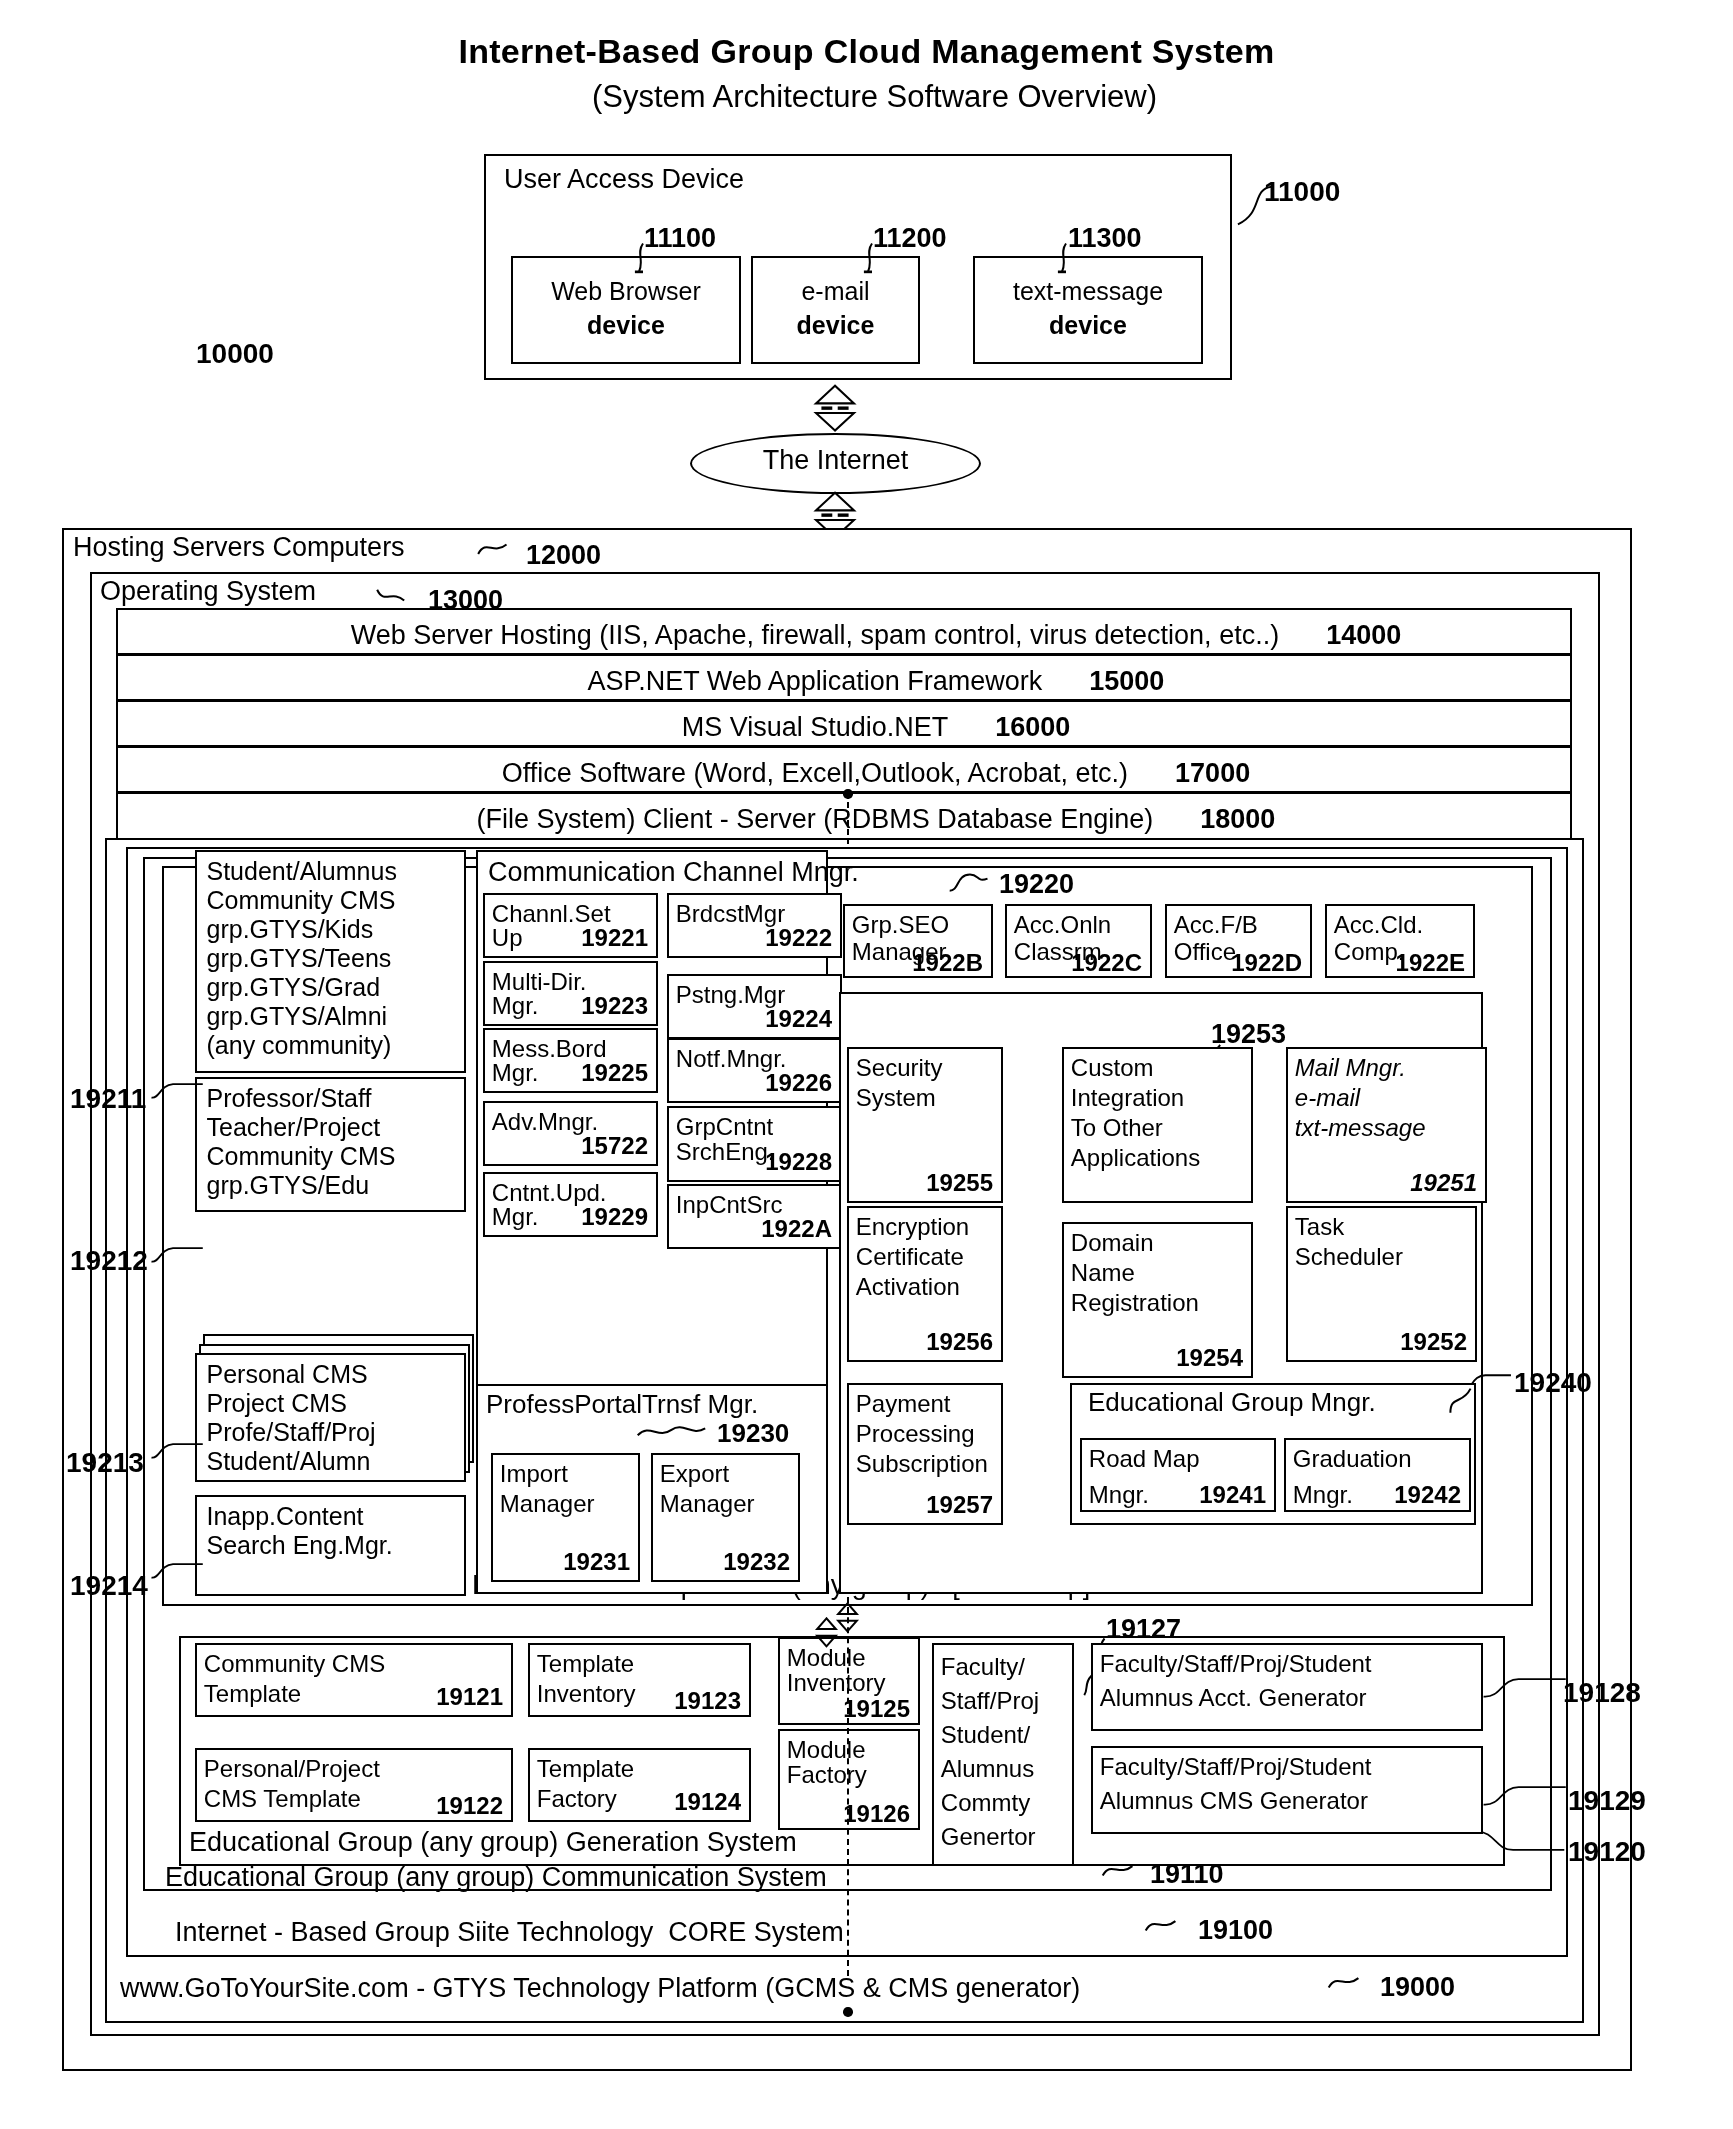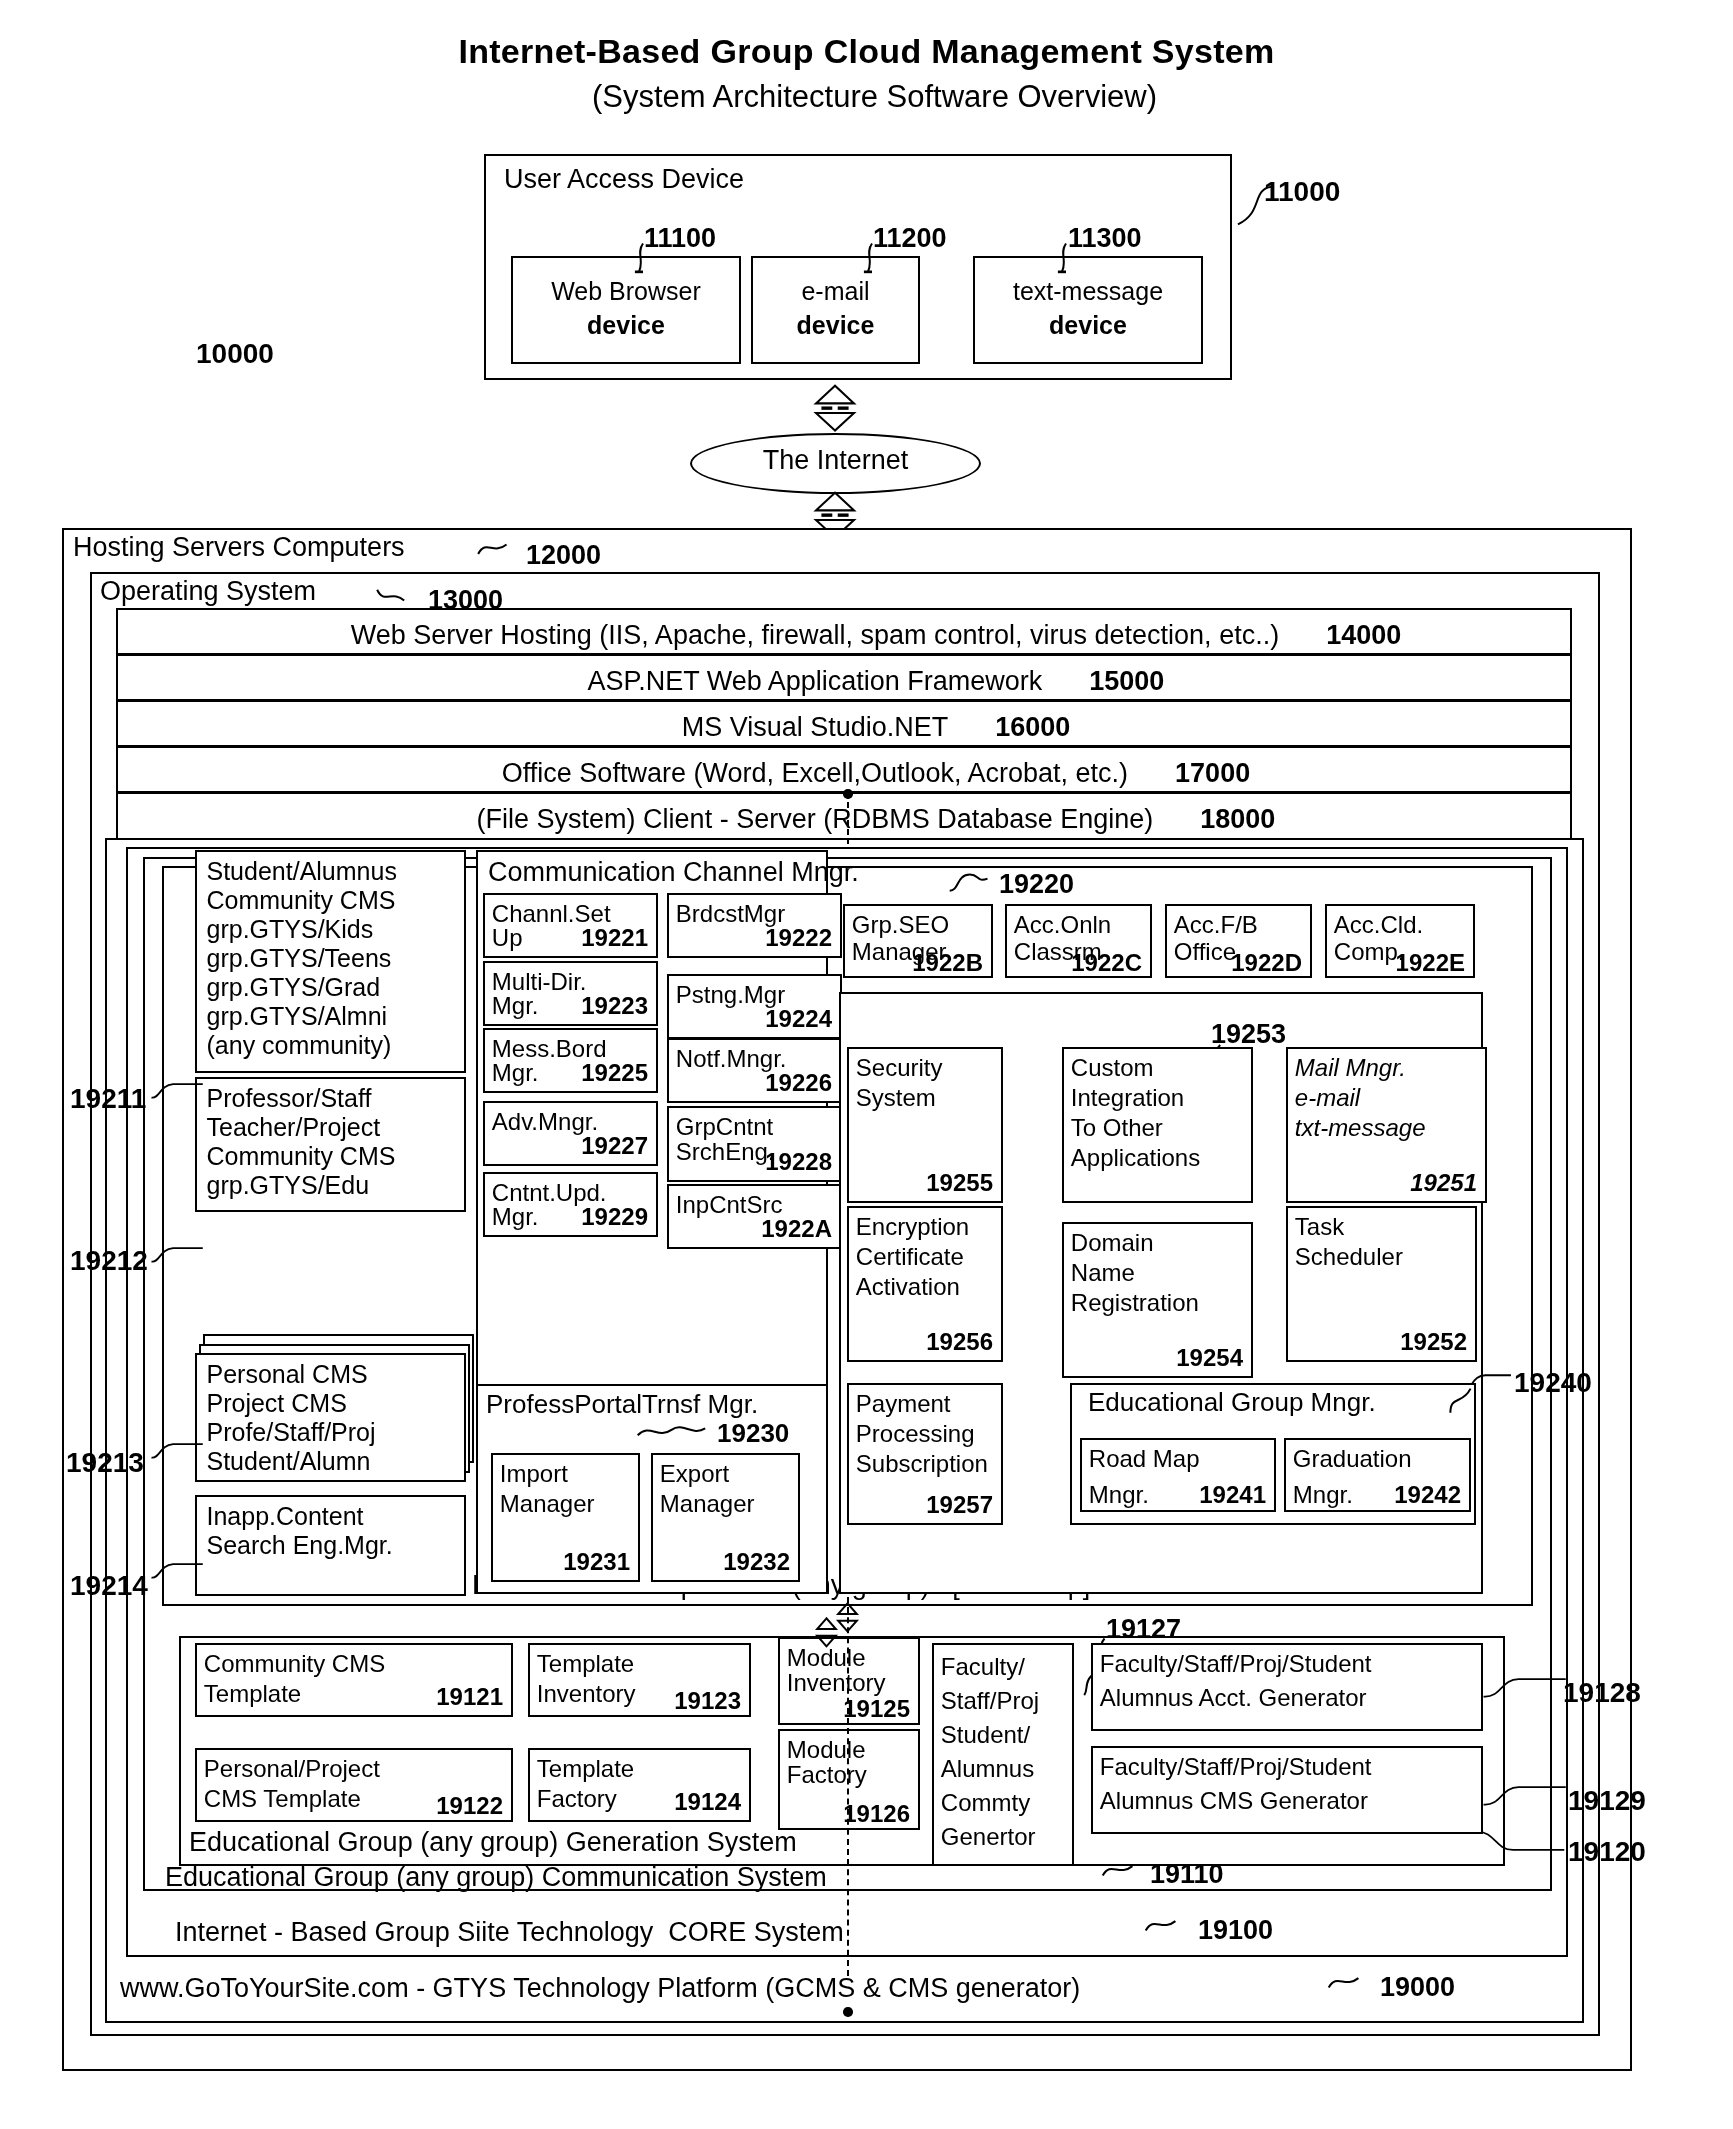--- a/index.html
+++ b/index.html
@@ -327,21 +327,21 @@
   <div class="cellN" style="left:6.8px;bottom:4px;font-weight:normal;">Mgr.</div>
   <div class="cellB">19223</div>
 </div>
 <div class="cell ccmL" style="top:1028px;height:65px;">
   <div class="cellA">Mess.Bord</div>
   <div class="cellN" style="left:6.8px;bottom:4px;font-weight:normal;">Mgr.</div>
   <div class="cellB">19225</div>
 </div>
 <div class="cell ccmL" style="top:1101px;height:65px;">
   <div class="cellA">Adv.Mngr.</div>
-  <div class="cellB">19227</div>
+  <div class="cellB">15722</div>
 </div>
 <div class="cell ccmL" style="top:1172px;height:65px;">
   <div class="cellA">Cntnt.Upd.</div>
   <div class="cellN" style="left:6.8px;bottom:4px;font-weight:normal;">Mgr.</div>
   <div class="cellB">19229</div>
 </div>
 
 <div class="cell ccmR" style="top:893px;height:65px;">
   <div class="cellA">BrdcstMgr</div>
   <div class="cellB">19222</div>

